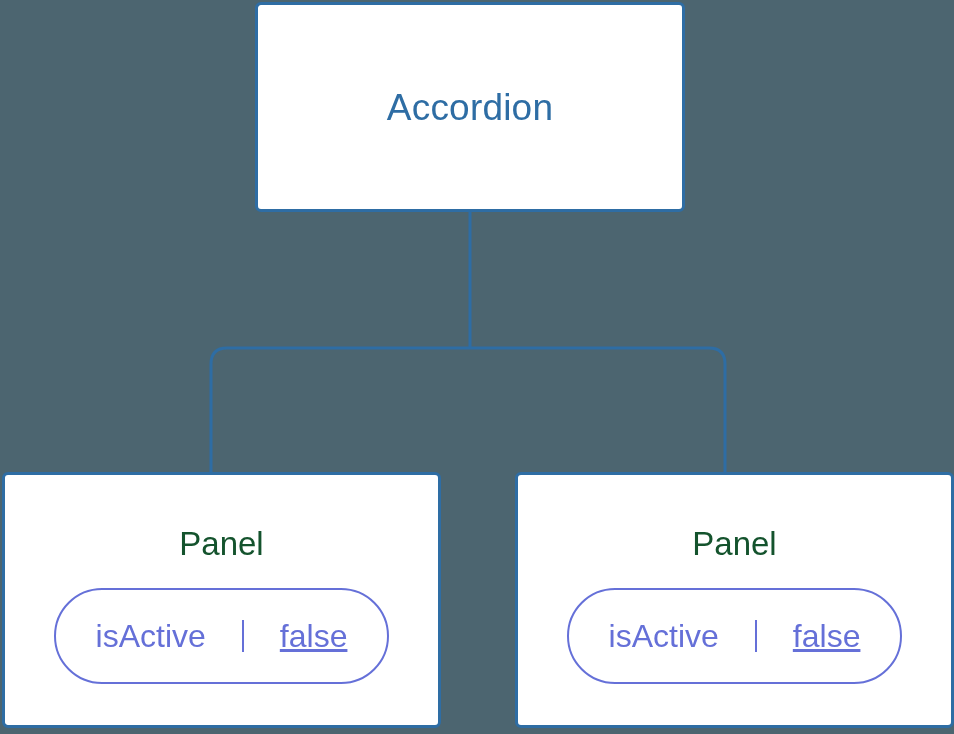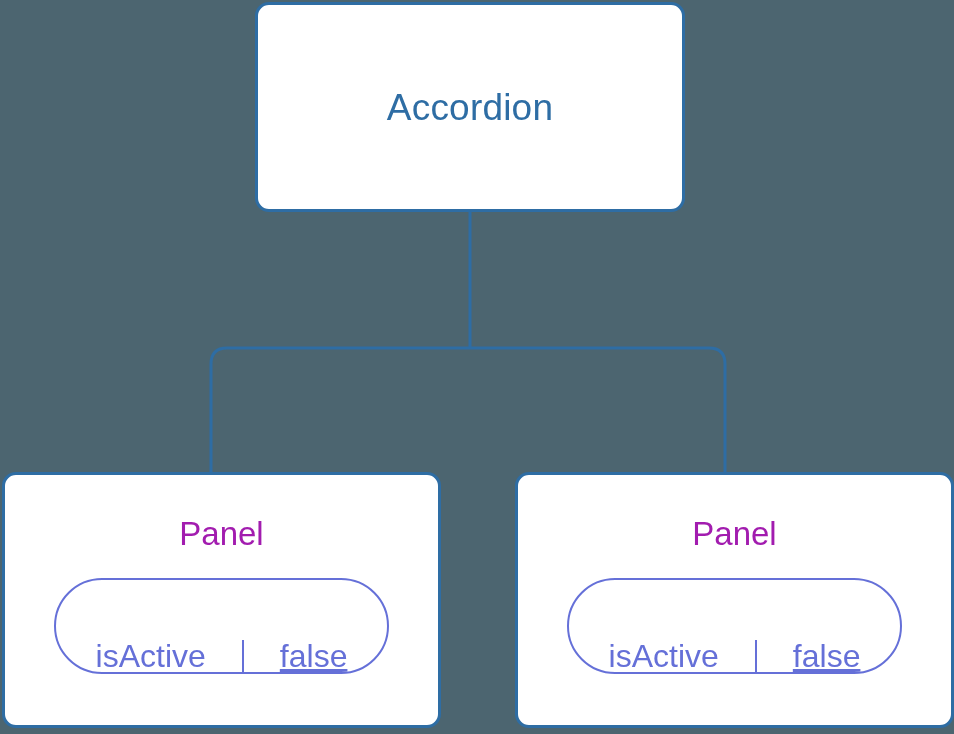--- a/index.html
+++ b/index.html
@@ -30,21 +30,21 @@
     height: 734px;
     pointer-events: none;
     z-index: 1;
   }
 
   
   .node {
     position: absolute;
     background: #ffffff;
     border: 3px solid #2e6da4;
-    border-radius: 14px;
+    border-radius: 6px;
     box-sizing: border-box;
     z-index: 2;
   }
 
   .node-root {
     left: 255px;
     top: 2px;
     width: 430px;
     height: 210px;
     display: flex;
@@ -75,32 +75,33 @@
     left: 2px;
     width: 439px;
   }
 
   .node-panel-right {
     left: 515px;
     width: 439px;
   }
 
   .panel-title {
-    color: #a21caf;
+    color: #14532d;
     font-size: 33px;
     font-weight: 400;
     line-height: 1;
     white-space: nowrap;
+    margin-top: 10px;
   }
 
   
   .pill {
     margin-top: 28px;
     display: flex;
-    align-items: flex-end;
+    align-items: center;
     height: 96px;
     border: 2px solid #6570d8;
     border-radius: 48px;
     background: #ffffff;
     box-sizing: border-box;
     overflow: hidden;
   }
 
   .pill-key,
   .pill-val {

